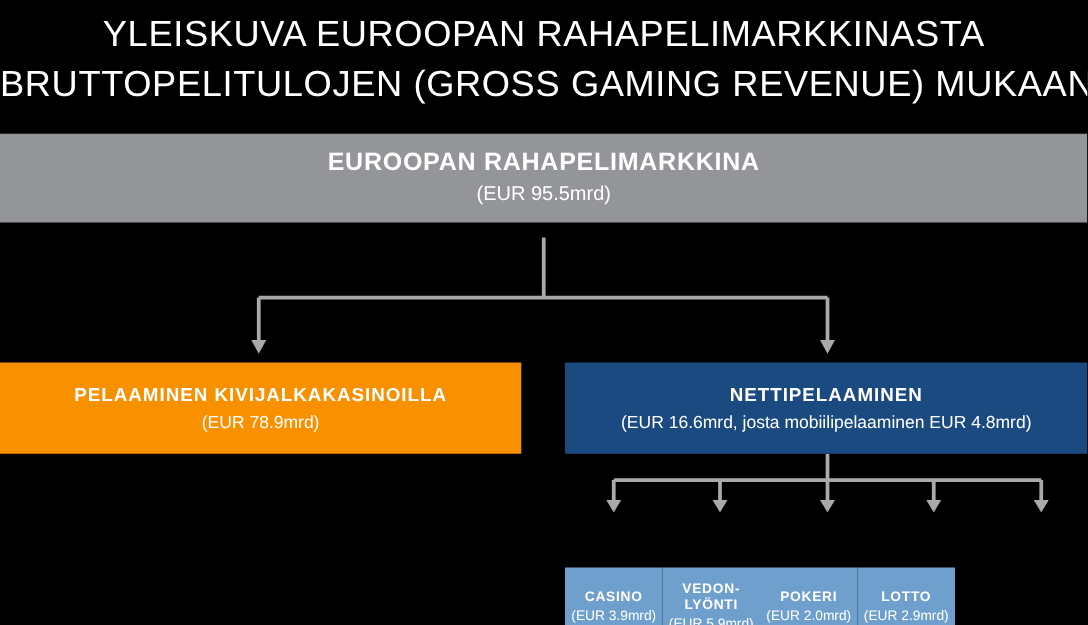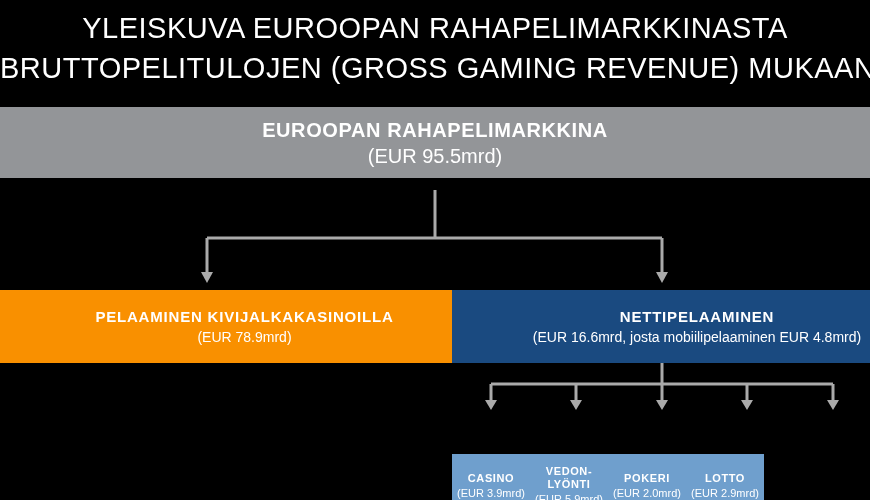--- a/index.html
+++ b/index.html
@@ -50,38 +50,37 @@
     justify-content: center;
   }
   #root-band .node-title {
     font-size: 20px;
     font-weight: 700;
     letter-spacing: 0.6px;
     text-transform: uppercase;
     line-height: 24px;
   }
   #root-band .node-sub {
-    font-size: 20px;
+    font-size: 16px;
     font-weight: 400;
     line-height: 22px;
     margin-top: 3px;
   }
 
   
   .lvl2 {
     position: absolute;
     top: 290px;
     height: 73px;
     color: #ffffff;
     display: flex;
     flex-direction: column;
     align-items: center;
     justify-content: center;
     text-align: center;
-    padding-left: 36px;
   }
   #box-landbased {
     left: 0;
     width: 417px;
     background: #f99000;
   }
   #box-online {
     left: 452px;
     width: 418px;
     background: #1a4a80;

